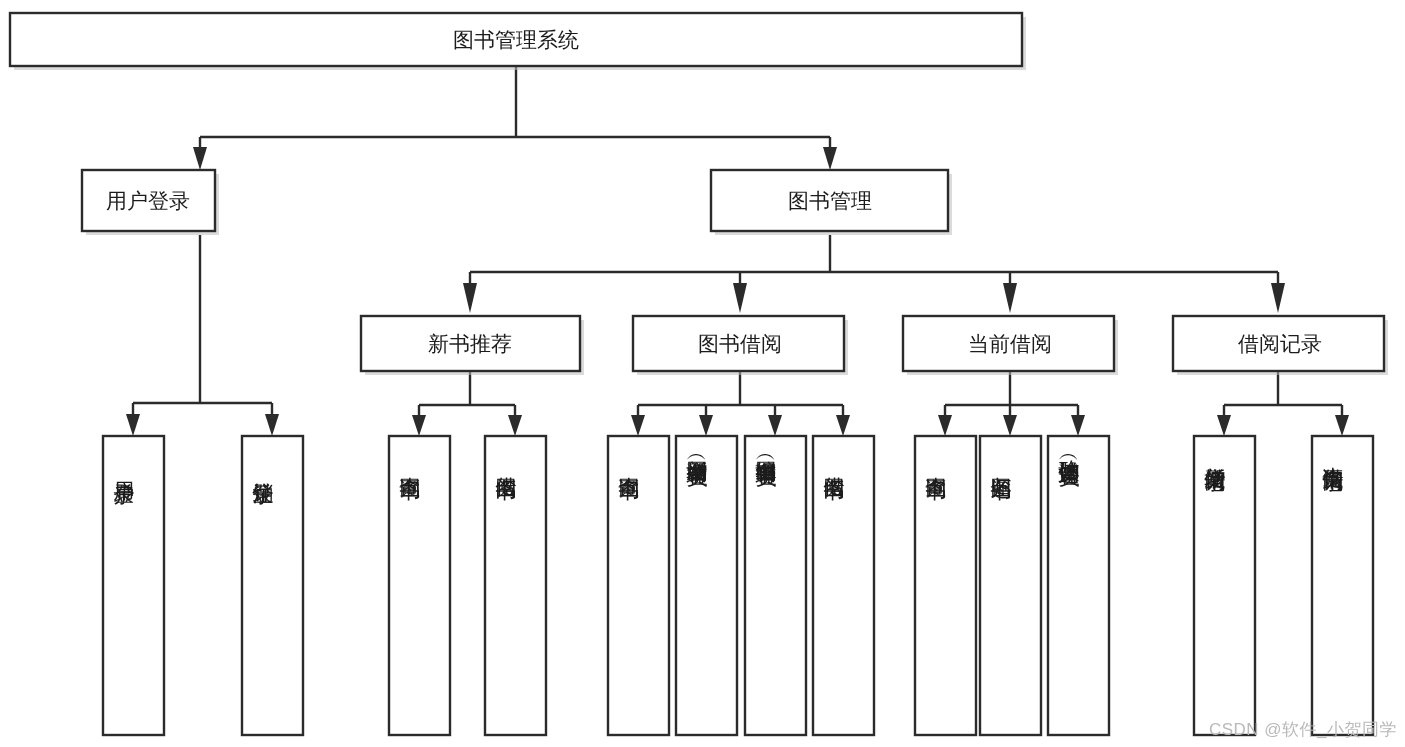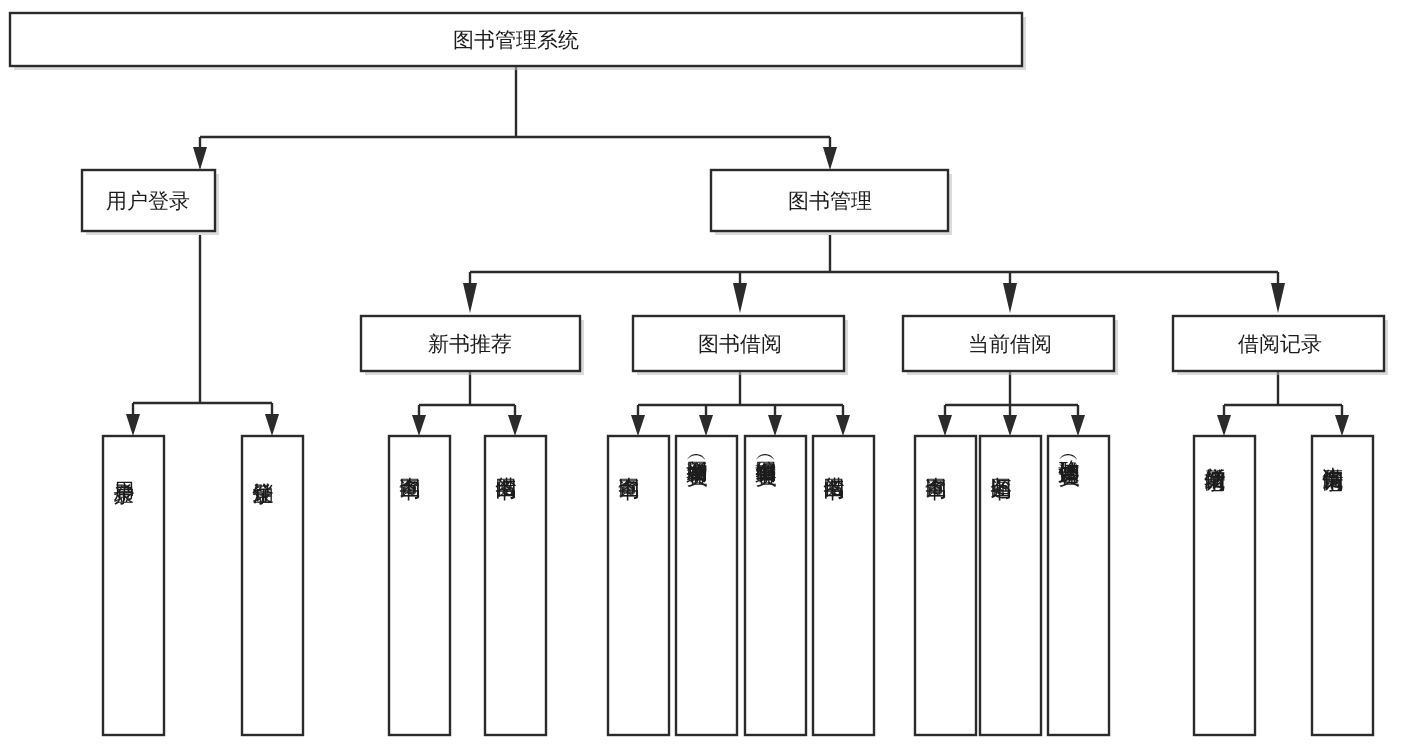--- a/index.html
+++ b/index.html
@@ -189,13 +189,14 @@
   <div class="node-label-v" style="left:755px;  top:443px; height:288px;">编辑图书（管理员）</div>
   <div class="node-label-v" style="left:823px;  top:460px; height:265px;">借阅图书</div>
 
   <div class="node-label-v" style="left:925px;  top:460px; height:265px;">查询图书</div>
   <div class="node-label-v" style="left:990px;  top:460px; height:265px;">归还图书</div>
   <div class="node-label-v" style="left:1058px; top:443px; height:288px;">确认归还（管理员）</div>
 
   <div class="node-label-v" style="left:1204px; top:450px; height:278px;">新增借阅记录</div>
   <div class="node-label-v" style="left:1322px; top:450px; height:278px;">查询借阅记录</div>
 
+  <div class="watermark">CSDN @软件_小贺同学</div>
 </div>
 
 </body></html>

